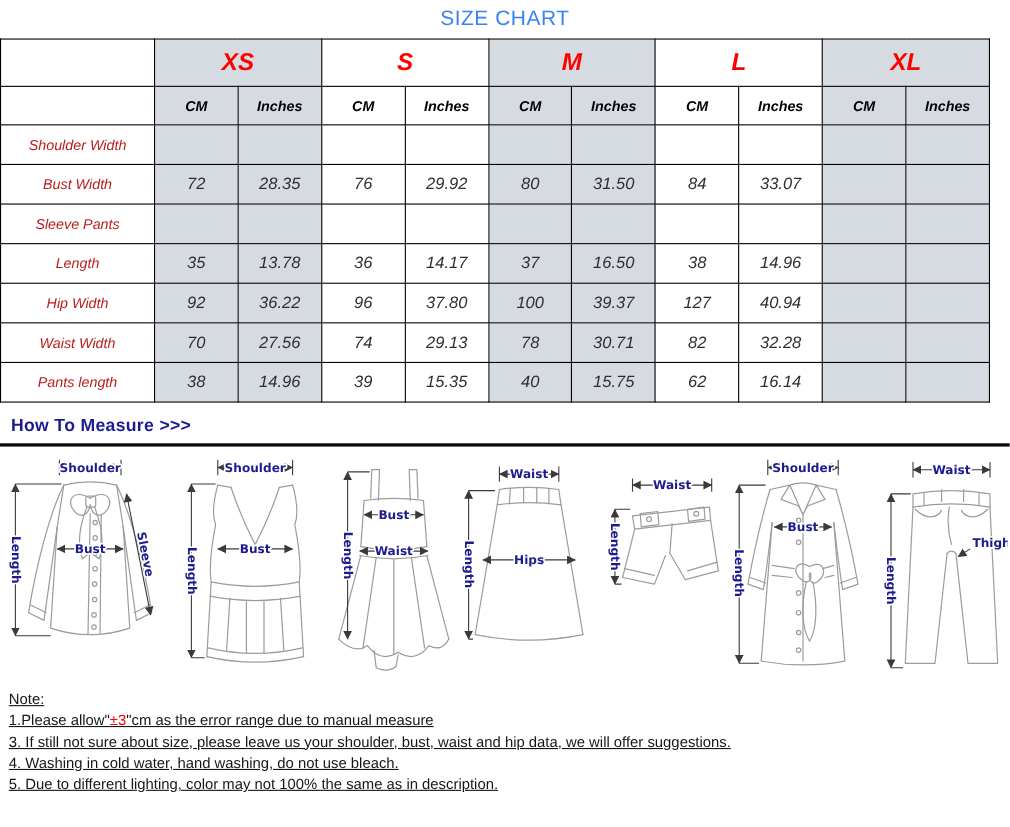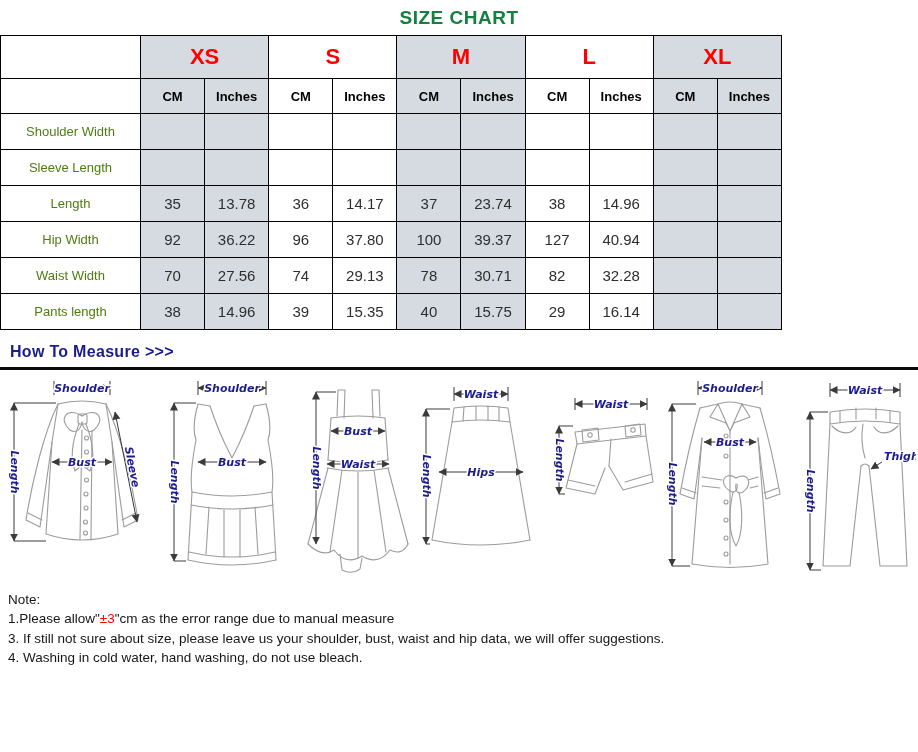--- a/index.html
+++ b/index.html
@@ -2,55 +2,55 @@
 <html><head>
 <meta charset="utf-8">
 <style>
   * { box-sizing: border-box; }
   body {
     margin: 0; width: 918px; height: 752px; background: #fff;
     font-family: "Liberation Sans", sans-serif; color: #111; overflow: hidden;
   }
   .page { width: 918px; }
   h1.title {
-    margin: 7px 16px 6px; text-align: center; font-size: 19px; font-weight: bold;
-    letter-spacing: .5px; color: #15803d;
-  }
-  table.size-table { border-collapse: collapse; width: 782px; table-layout: fixed; }
+    margin: 7px 16px 6px; text-align: center; font-size: 19px; font-weight: normal;
+    letter-spacing: .5px; color: #3b82f6;
+  }
+  table.size-table { border-collapse: collapse; width: 900px; table-layout: fixed; font-style: italic; }
   .size-table th, .size-table td {
     border: 1px solid #000; text-align: center; vertical-align: middle; padding: 0;
     overflow: hidden;
   }
   .shade { background: #d6dbe2; }
   tr.size-row { height: 43px; }
   th.size-th { color: #ff0000; font-size: 22px; font-weight: bold; }
   tr.unit-row { height: 35px; }
   tr.unit-row th { font-size: 13px; font-weight: bold; color: #000; }
   tbody tr { height: 36px; }
   tbody td.val { font-size: 15px; color: #2e2e2e; font-weight: normal; }
-  tbody td.row-label { font-size: 13px; color: #4d7c0f; }
+  tbody td.row-label { font-size: 13px; color: #b91c1c; }
   .htm-head {
     color: #1b1b8f; font-weight: bold; font-size: 16px;
     margin: 13px 0 6px 10px; letter-spacing: .3px;
   }
   .divider { height: 3px; background: #0a0a0a; width: 918px; }
   .figures {
-    display: flex; justify-content: space-between; align-items: flex-start;
-    padding: 4px 2px 0 2px; height: 210px; font-style: italic;
+    display: flex; justify-content: space-between; align-items: flex-end;
+    padding: 4px 2px 0 2px; height: 210px;
   }
   .figures svg { display: block; }
   .o { fill: none; stroke: #9c9c9c; stroke-width: 1.1; stroke-linejoin: round; stroke-linecap: round; }
   .a { fill: none; stroke: #3a3a3a; stroke-width: 1; }
   .t {
     fill: #1c1c8f; font-family: "DejaVu Sans", sans-serif; font-size: 11px; font-weight: bold;
     paint-order: stroke; stroke: #ffffff; stroke-width: 3px; stroke-linejoin: round;
     text-anchor: middle;
   }
   .t.left { text-anchor: start; }
-  .notes { margin: 10px 0 0 8px; font-size: 13.5px; color: #161616; line-height: 1.43; }
+  .notes { margin: 10px 0 0 8px; font-size: 13.5px; color: #161616; line-height: 1.43; text-decoration: underline; }
   .notes .red { color: #ff0000; }
 </style>
 </head>
 <body>
 
 <div class="page">
 
   <h1 class="title">SIZE CHART</h1>
 
   <table class="size-table">
@@ -98,40 +98,53 @@
           <td class="val"></td>
           <td class="val"></td>
           <td class="val shade"></td>
           <td class="val shade"></td>
           <td class="val"></td>
           <td class="val"></td>
           <td class="val shade"></td>
           <td class="val shade"></td>
         </tr>
         <tr>
-          <td class="row-label">Sleeve Length</td>
+          <td class="row-label">Bust Width</td>
+          <td class="val shade">72</td>
+          <td class="val shade">28.35</td>
+          <td class="val">76</td>
+          <td class="val">29.92</td>
+          <td class="val shade">80</td>
+          <td class="val shade">31.50</td>
+          <td class="val">84</td>
+          <td class="val">33.07</td>
+          <td class="val shade"></td>
+          <td class="val shade"></td>
+        </tr>
+        <tr>
+          <td class="row-label">Sleeve Pants</td>
           <td class="val shade"></td>
           <td class="val shade"></td>
           <td class="val"></td>
           <td class="val"></td>
           <td class="val shade"></td>
           <td class="val shade"></td>
           <td class="val"></td>
           <td class="val"></td>
           <td class="val shade"></td>
           <td class="val shade"></td>
         </tr>
         <tr>
           <td class="row-label">Length</td>
           <td class="val shade">35</td>
           <td class="val shade">13.78</td>
           <td class="val">36</td>
           <td class="val">14.17</td>
           <td class="val shade">37</td>
-          <td class="val shade">23.74</td>
+          <td class="val shade">16.50</td>
           <td class="val">38</td>
           <td class="val">14.96</td>
           <td class="val shade"></td>
           <td class="val shade"></td>
         </tr>
         <tr>
           <td class="row-label">Hip Width</td>
           <td class="val shade">92</td>
           <td class="val shade">36.22</td>
           <td class="val">96</td>
@@ -157,21 +170,21 @@
           <td class="val shade"></td>
         </tr>
         <tr>
           <td class="row-label">Pants length</td>
           <td class="val shade">38</td>
           <td class="val shade">14.96</td>
           <td class="val">39</td>
           <td class="val">15.35</td>
           <td class="val shade">40</td>
           <td class="val shade">15.75</td>
-          <td class="val">29</td>
+          <td class="val">62</td>
           <td class="val">16.14</td>
           <td class="val shade"></td>
           <td class="val shade"></td>
         </tr>
       </tbody>
   </table>
 
   <div class="htm-head">How To Measure &gt;&gt;&gt;</div>
   <div class="divider"></div>
 
@@ -361,15 +374,16 @@
       <text class="t" x="12" y="117" dy="3.5" transform="rotate(90 12 117)">Length</text>
     </svg>
 
   </div>
 
   <div class="notes">
     <div>Note:</div>
     <div><span>1.Please allow"</span><span class="red">±3</span><span>"cm as the error range due to manual measure</span></div>
     <div>3. If still not sure about size, please leave us your shoulder, bust, waist and hip data, we will offer suggestions.</div>
     <div>4. Washing in cold water, hand washing, do not use bleach.</div>
+    <div>5. Due to different lighting, color may not 100% the same as in description.</div>
   </div>
 
 </div>
 
 </body></html>

